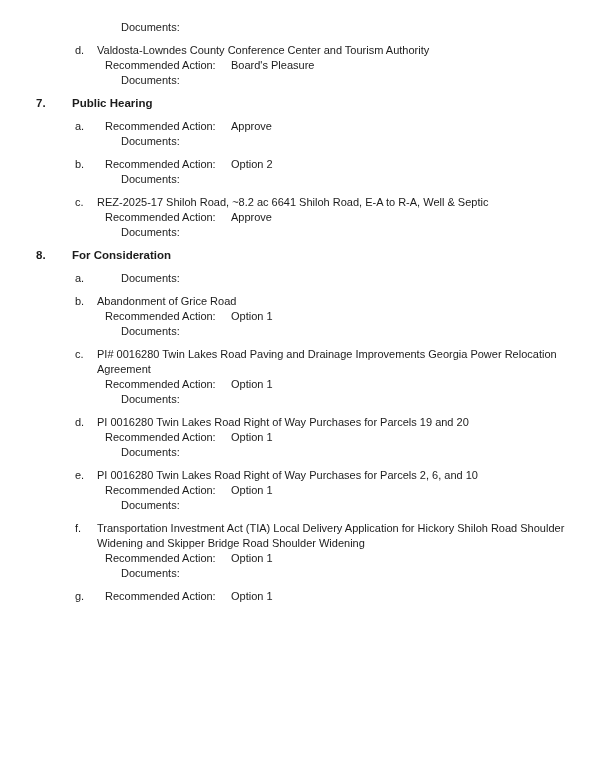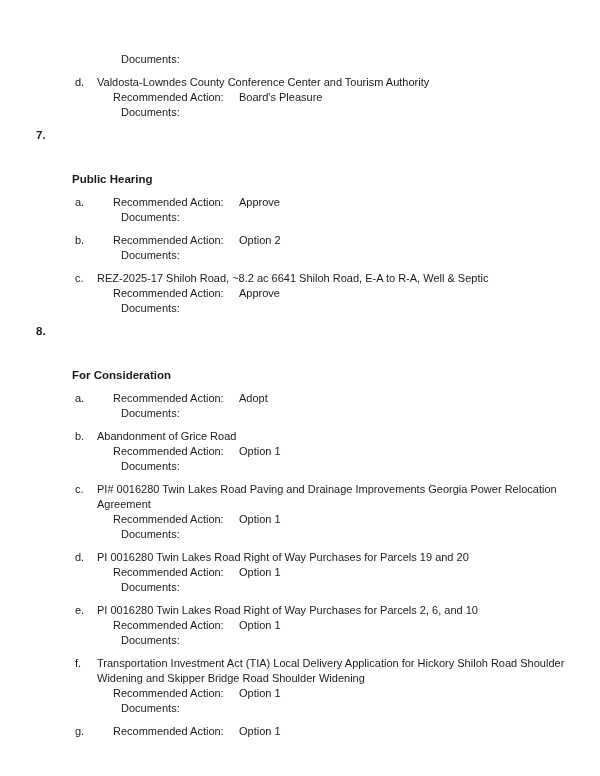--- a/index.html
+++ b/index.html
@@ -7,21 +7,21 @@
     padding: 0;
     background: #ffffff;
   }
   .page {
     position: relative;
     width: 600px;
     height: 776px;
     background: #ffffff;
     overflow: hidden;
     box-sizing: border-box;
-    padding-top: 52px;
+    padding-top: 20px;
     font-family: "Liberation Sans", "DejaVu Sans", sans-serif;
     font-size: 11px;
     line-height: 15px;
     color: #1c1c1c;
   }
   .orphan-docs {
     margin-left: 121px;
     margin-bottom: 8px;
   }
   .section-heading {
@@ -30,40 +30,39 @@
     font-size: 11.5px;
     margin-bottom: 8px;
   }
   .section-num {
     margin-left: 36px;
     width: 36px;
     flex: 0 0 auto;
   }
   .section-title {
     flex: 0 0 auto;
-    margin-top: 44px;
   }
   .item {
     display: flex;
     margin-bottom: 8px;
   }
   .letter {
     margin-left: 75px;
     width: 22px;
     flex: 0 0 auto;
   }
   .item-body {
     width: 476px;
     flex: 0 0 auto;
   }
   .item-title {
     width: 476px;
   }
   .action-row {
-    margin-left: 16px;
+    margin-left: 8px;
     white-space: nowrap;
   }
   .action-label {
     display: inline-block;
     min-width: 126px;
   }
   .docs-line {
     margin-left: 24px;
   }
 </style>
@@ -114,21 +113,20 @@
   </div>
 
   <div class="section-heading">
     <span class="section-num">8.</span>
     <span class="section-title">For Consideration</span>
   </div>
 
   <div class="item">
     <span class="letter">a.</span>
     <div class="item-body">
-      <div class="action-row"><span class="action-label">Recommended Action:</span><span class="action-value">Adopt</span></div>
       <div class="docs-line">Documents:</div>
     </div>
   </div>
 
   <div class="item">
     <span class="letter">b.</span>
     <div class="item-body">
       <div class="item-title">Abandonment of Grice Road</div>
       <div class="action-row"><span class="action-label">Recommended Action:</span><span class="action-value">Option 1</span></div>
       <div class="docs-line">Documents:</div>

